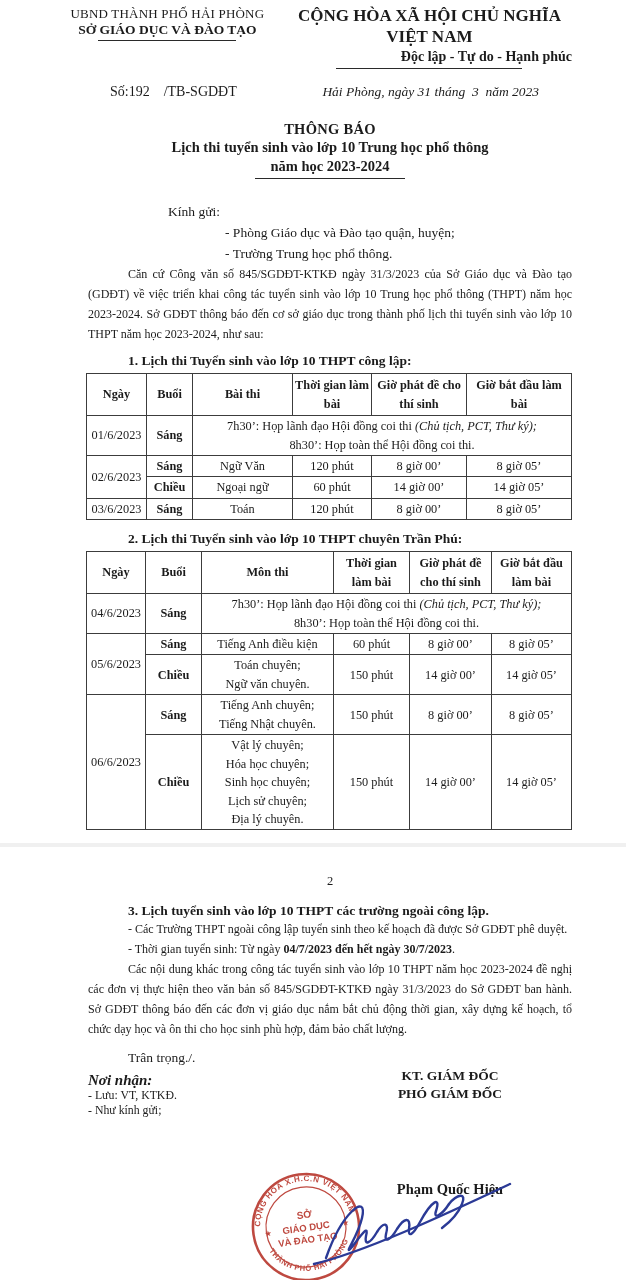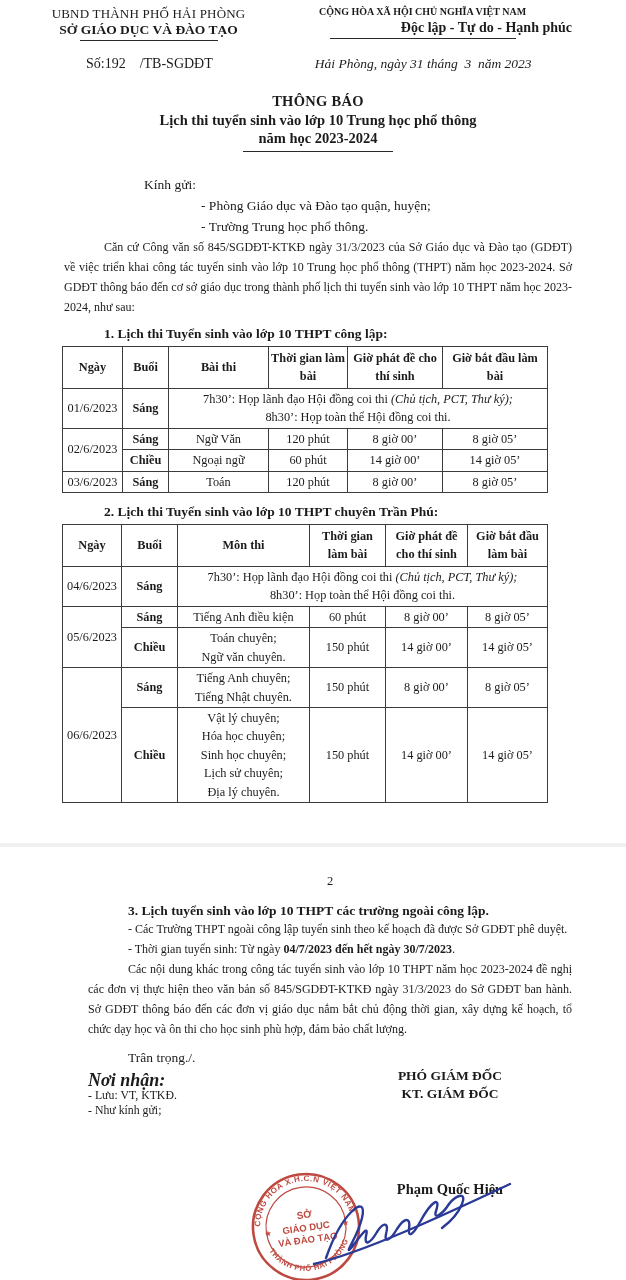--- a/index.html
+++ b/index.html
@@ -1,31 +1,31 @@
 <!DOCTYPE html>
 <html><head>
 <meta charset="utf-8">
 <style>
   html,body{margin:0;padding:0;background:#fff;}
   body{
     width:626px;height:1280px;position:relative;overflow:hidden;
     font-family:"Liberation Serif","DejaVu Serif",serif;
     color:#1b1b1b;-webkit-font-smoothing:antialiased;
   }
-  .page1{position:relative;height:843px;box-sizing:border-box;padding:6px 54px 0 64px;overflow:hidden;}
+  .page1{position:relative;height:843px;box-sizing:border-box;padding:6px 54px 0 88px;overflow:hidden;}
   .page-divider{height:4px;background:#f0f0f0;width:626px;margin-left:-0px;}
   .page2{position:relative;height:433px;box-sizing:border-box;padding:0 54px 0 88px;}
 
   
   .hdr{display:flex;margin-left:-28px;}
   .hdr-left{width:235px;text-align:center;line-height:1.22;}
   .hdr-right{width:312px;margin-left:12px;text-align:center;line-height:1.22;}
   .h-l1{font-size:13px;letter-spacing:.2px;}
   .h-l2{font-size:13.5px;font-weight:bold;}
-  .h-r1{font-size:10px;font-weight:bold;}
+  .h-r1{font-size:17px;font-weight:bold;}
   .h-r2{font-size:14px;font-weight:bold;margin-top:1px;text-align:right;}
   .rule{height:0;border-bottom:1.4px solid #2a2a2a;margin:2px auto 0 auto;}
   .rule-left{width:138px;}
   .rule-right{width:186px;}
   .numdate{display:flex;margin-left:-28px;margin-top:15px;}
   .numdate .num{width:235px;box-sizing:border-box;padding-left:50px;font-size:14px;white-space:pre;}
   .numdate .date{width:312px;margin-left:12px;text-align:center;font-style:italic;font-size:13.5px;white-space:pre;}
 
   
   .title{ text-align:center;margin-top:20px;line-height:1.28;}
@@ -60,21 +60,21 @@
   .pagenum{text-align:center;font-size:12.5px;margin-top:27px;}
   .sec3{margin-top:14px;}
   .b1{margin-top:7px;}
   .b2{margin-top:9px;}
   .closing{margin-top:9px;}
   .regards{font-size:13.5px;margin-top:11px;margin-left:40px;}
   .bold{font-weight:bold;}
 
   .footer{margin-top:7px;position:relative;}
   .noinhan{font-size:11.8px;line-height:15px;}
-  .noinhan .lbl{font-weight:bold;font-style:italic;font-size:18px;}
+  .noinhan .lbl{font-weight:bold;font-style:italic;font-size:15px;}
   .sign-block{position:absolute;left:252px;top:-6px;width:220px;text-align:center;}
   .kt{font-size:13.5px;font-weight:bold;line-height:18px;}
   .signer{font-size:14.5px;font-weight:bold;margin-top:78px;position:relative;z-index:1;}
 
   .seal{position:absolute;left:250px;top:297px;width:112px;height:112px;z-index:3;opacity:.92;}
   .sig{position:absolute;left:292px;top:298px;width:228px;height:96px;z-index:4;}
 </style>
 </head>
 <body>
 
@@ -252,22 +252,22 @@
 
   <div class="regards">Trân trọng./.</div>
 
   <div class="footer">
     <div class="noinhan">
       <div class="lbl">Nơi nhận:</div>
       <div>- Lưu: VT, KTKĐ.</div>
       <div>- Như kính gửi;</div>
     </div>
     <div class="sign-block">
+      <div class="kt">KT. GIÁM ĐỐC</div>
       <div class="kt">PHÓ GIÁM ĐỐC</div>
-      <div class="kt">KT. GIÁM ĐỐC</div>
       <div class="signer">Phạm Quốc Hiệu</div>
     </div>
   </div>
 
   <svg class="seal" viewBox="0 0 112 112">
     <g transform="rotate(-8 56 56)" fill="#b93a30">
       <circle cx="56" cy="56" r="53" fill="none" stroke="#b93a30" stroke-width="2.6"></circle>
       <circle cx="56" cy="56" r="40" fill="none" stroke="#b93a30" stroke-width="1.2"></circle>
       <defs>
         <path id="arcTop" d="M 56,56 m -46,0 a 46,46 0 1 1 92,0"></path>

